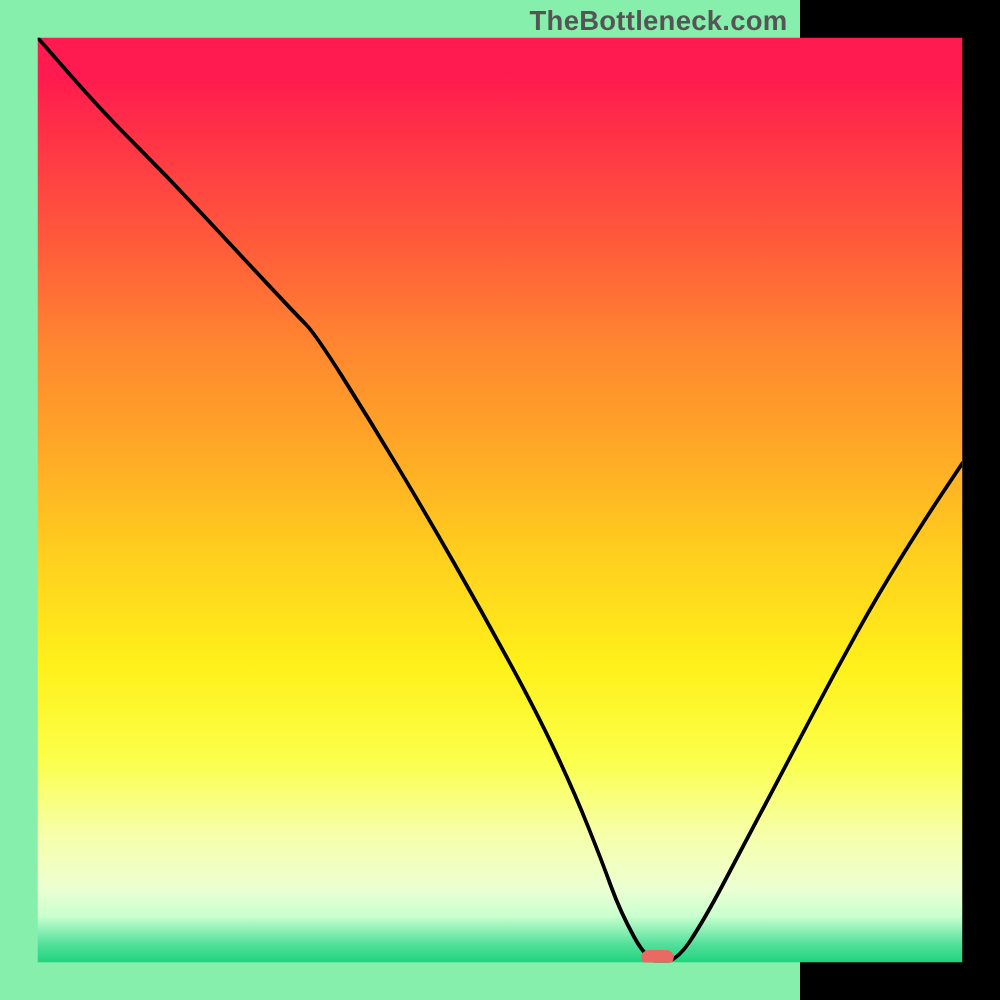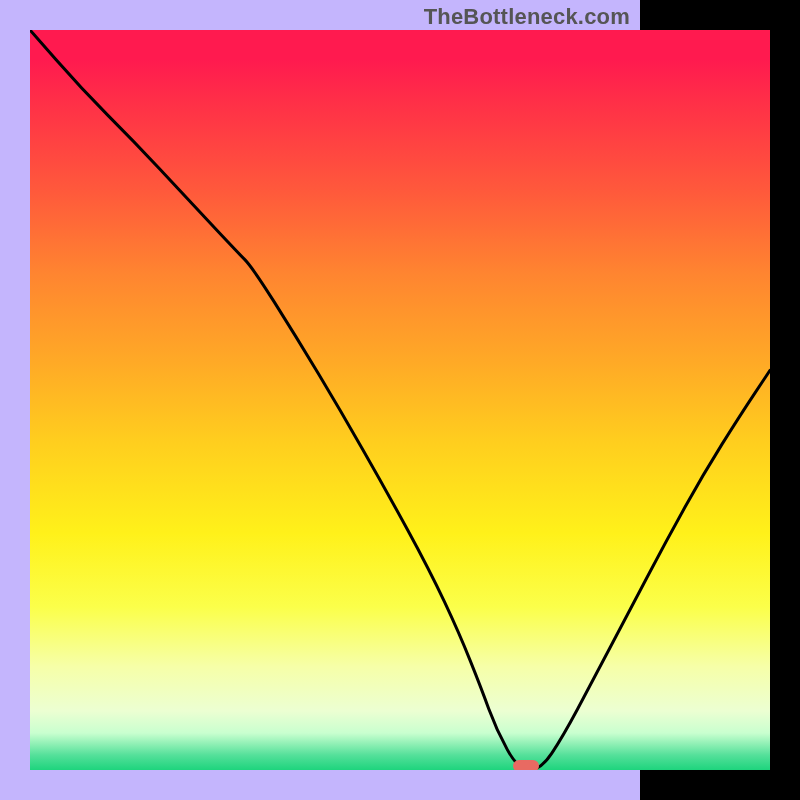--- a/index.html
+++ b/index.html
@@ -8,21 +8,21 @@
     width: 800px;
     height: 800px;
     background: #000;
     font-family: Arial, Helvetica, sans-serif;
     overflow: hidden;
   }
   .stage {
     position: relative;
     width: 640px;
     height: 800px;
-    background: #c4b5fd;
+    background: #86efac;
   }
   .attribution {
     position: absolute;
     top: 4px;
     right: 10px;
     color: #555;
     font-size: 22px;
     font-weight: 600;
     letter-spacing: 0.2px;
     z-index: 30;

